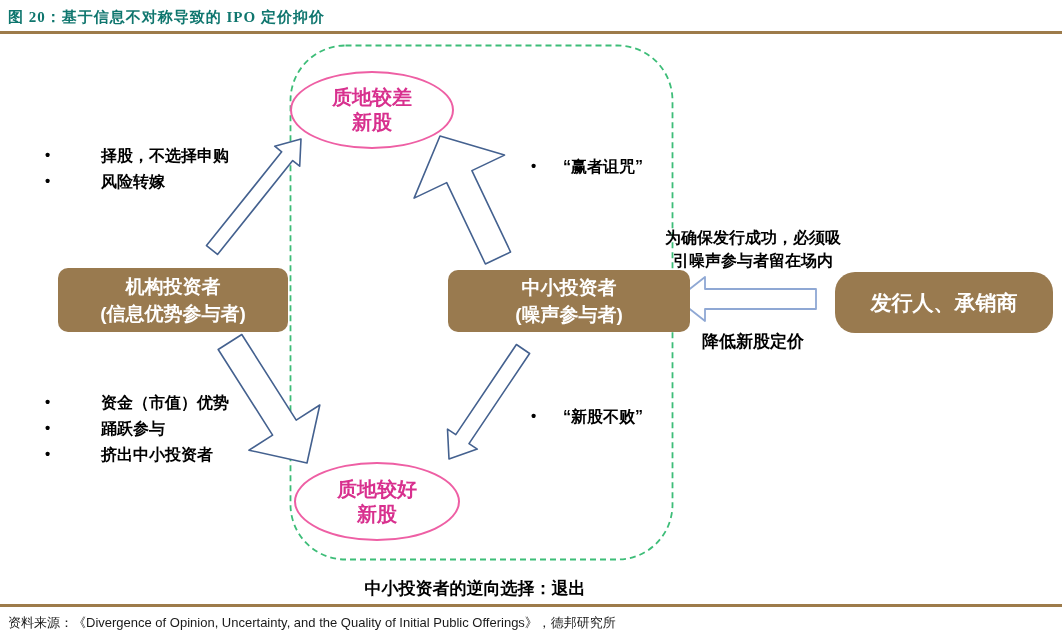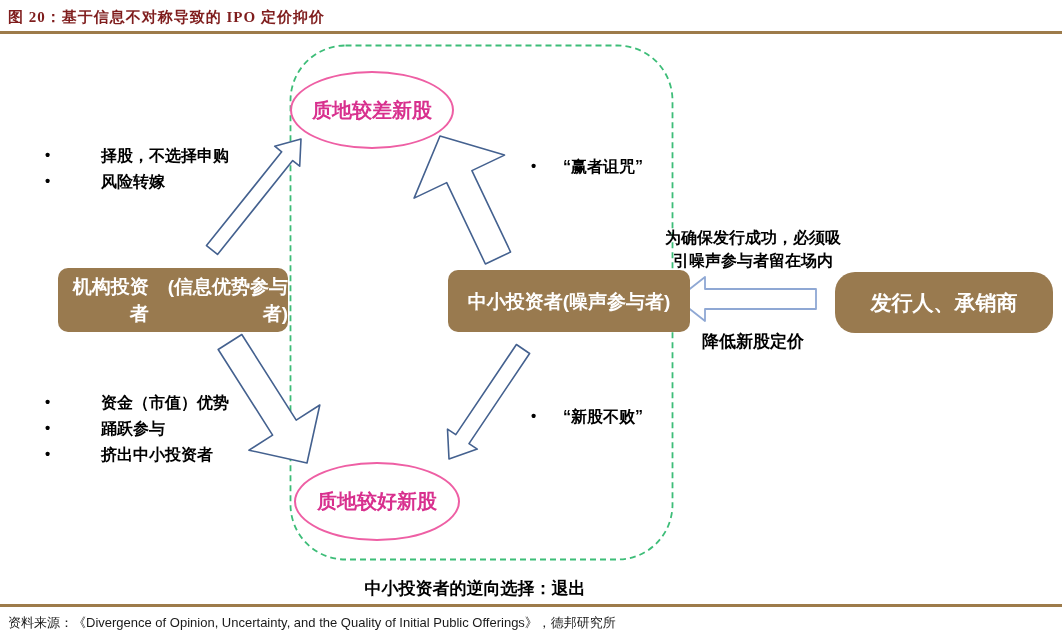--- a/index.html
+++ b/index.html
@@ -3,29 +3,29 @@
 <meta charset="utf-8">
 <style>
   html,body{margin:0;padding:0;background:#ffffff;}
   .stage{
     position:relative;width:1062px;height:636px;background:#ffffff;overflow:hidden;
     font-family:"Liberation Sans",sans-serif;color:#000;
   }
   .title{
     position:absolute;left:8px;top:8px;
     font-family:"Liberation Serif",serif;
-    font-size:15px;font-weight:bold;color:#7f1d1d;letter-spacing:1px;
+    font-size:15px;font-weight:bold;color:#0f766e;letter-spacing:1px;
   }
   .rule{position:absolute;left:0;width:1062px;height:3px;background:#9d7b4a;}
   .rule-top{top:31px;}
   .rule-bottom{top:604px;}
   .overlay{position:absolute;left:0;top:0;pointer-events:none;}
   .node{
-    position:absolute;display:flex;flex-direction:row;align-items:center;justify-content:center;
-    text-align:right;font-weight:bold;
+    position:absolute;display:flex;flex-direction:column;align-items:center;justify-content:center;
+    text-align:left;font-weight:bold;
   }
   .ellipse{
     border:2.5px solid #ee5fa4;border-radius:50%;
     color:#d8308e;font-size:20px;line-height:25px;background:#ffffff;
   }
   .ellipse.top-e{left:290px;top:71px;width:160px;height:74px;}
   .ellipse.bottom-e{left:294px;top:462px;width:162px;height:75px;}
   .box{
     background:#997a4f;border-radius:10px;color:#ffffff;
     font-size:19px;line-height:27px;

